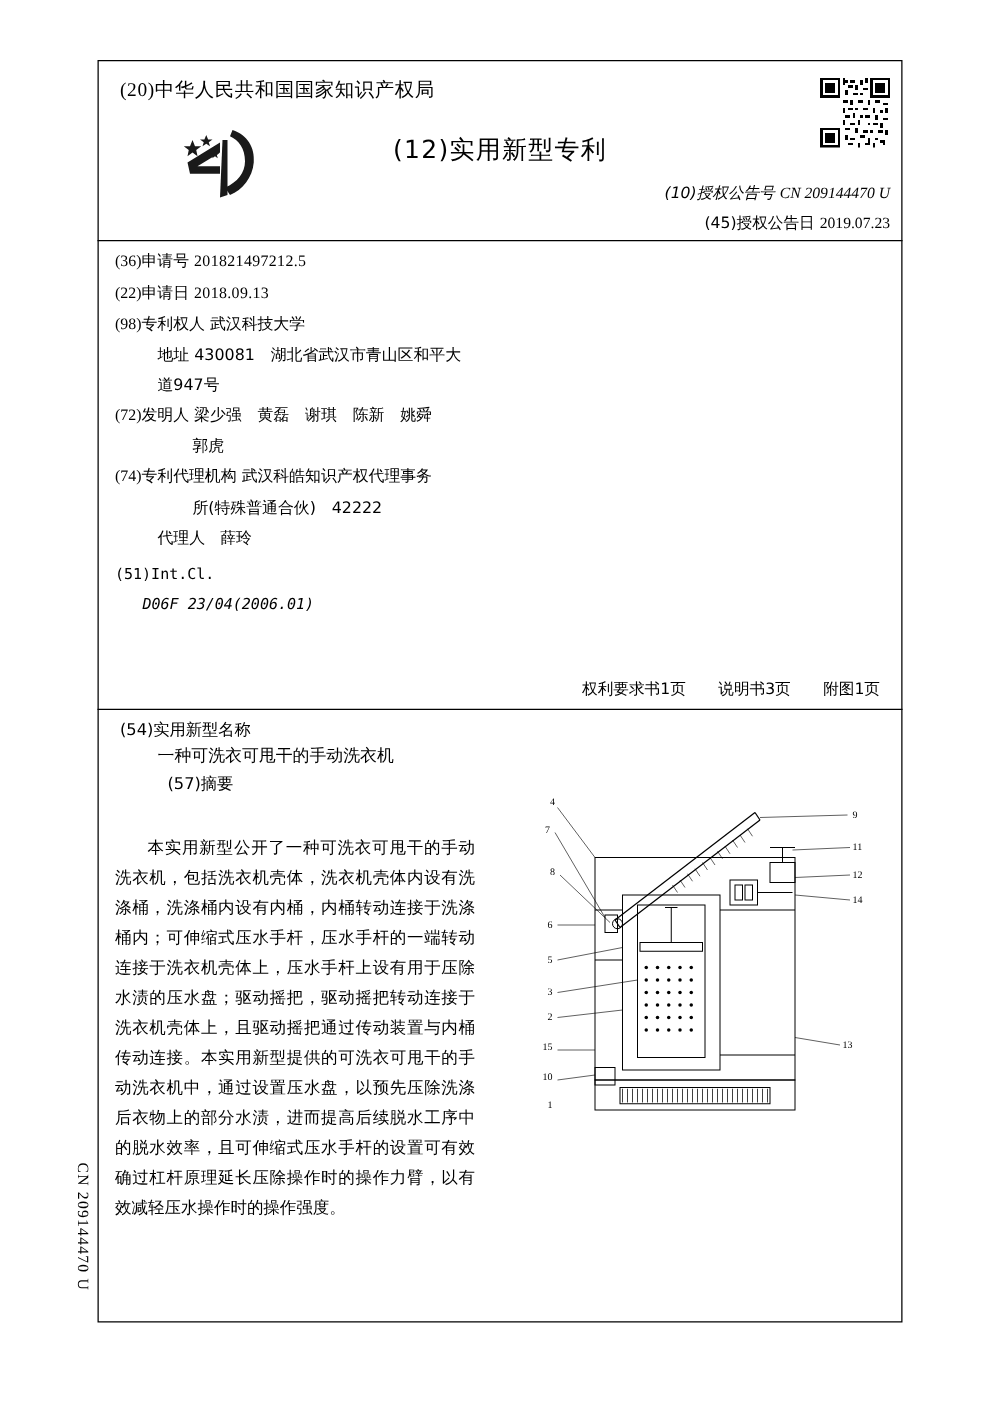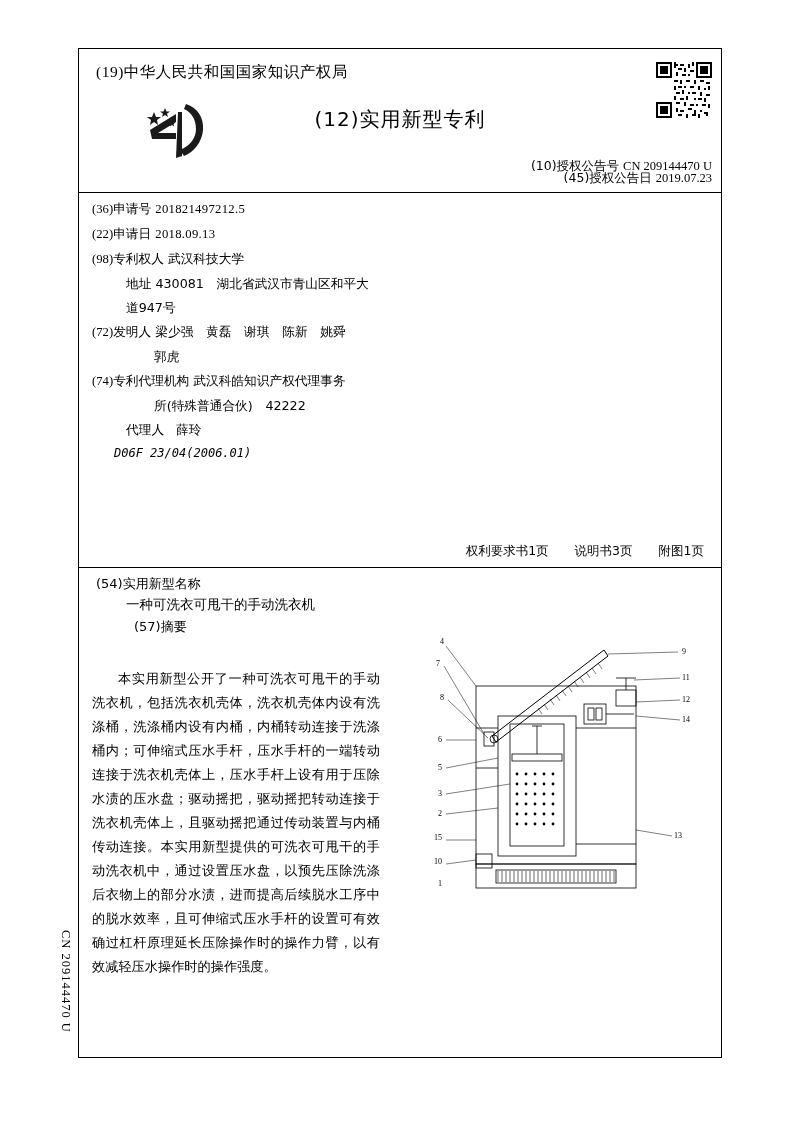--- a/index.html
+++ b/index.html
@@ -59,23 +59,24 @@
   .qr {
     position: absolute;
     right: 88px;
     top: 62px;
     width: 56px;
     height: 56px;
   }
   .pub-no {
     position: absolute;
     right: 88px;
-    top: 158px;
+    top: 146px;
     font-size: 12.5px;
     font-family: "DejaVu Sans", sans-serif;
+    font-style: italic;
   }
   .pub-date {
     position: absolute;
     right: 88px;
     top: 170px;
     font-size: 12.5px;
     text-align: left;
     font-family: "DejaVu Sans", sans-serif;
   }
   .pub-no .code, .pub-date .code {
@@ -192,21 +193,21 @@
   }
 </style>
 </head>
 <body>
 
 <div class="page">
 
   <div class="frame"></div>
 
   <div class="hdr-office">
-    <span class="num">(19)</span><span>中华人民共和国国家知识产权局</span>
+    <span class="num">(20)</span><span>中华人民共和国国家知识产权局</span>
   </div>
 
   <div class="emblem">
     <svg width="90" height="62" viewBox="0 0 90 62">
       <path d="M46 4 C58 8 64 18 63 30 C62 42 54 52 44 56 L40 50 C50 46 56 38 56 29 C56 19 51 12 44 9 Z" fill="#1a1a1a"></path>
       <path d="M38 12 L42 12 L42 56 L36 58 Z" fill="#1a1a1a"></path>
       <path d="M10 30 L36 14 L36 22 L18 33 L36 33 L36 39 L12 39 Z" fill="#1a1a1a"></path>
       <polygon points="14,12 16,17 21,17 17,20 18,25 14,22 10,25 11,20 7,17 12,17" fill="#1a1a1a"></polygon>
       <polygon points="25,8 26.5,11.5 30,11.5 27,13.7 28,17 25,15 22,17 23,13.7 20,11.5 23.5,11.5" fill="#1a1a1a"></polygon>
       <polygon points="32,20 33,22.5 35.5,22.5 33.5,24 34.2,26.5 32,25 29.8,26.5 30.5,24 28.5,22.5 31,22.5" fill="#1a1a1a"></polygon>
@@ -329,20 +330,23 @@
       <span class="tag">(74)专利代理机构</span>
       <span>武汉科皓知识产权代理事务</span>
     </div>
     <div class="bib-row bib-ind2">
       <span>所(特殊普通合伙)　42222</span>
     </div>
     <div class="bib-row bib-ind">
       <span>代理人</span>
       <span style="padding-left:8px">薛玲</span>
     </div>
+    <div class="bib-row" style="margin-top:8px">
+      <span class="intcl">(51)Int.Cl.</span>
+    </div>
     <div class="intcl-line">D06F 23/04(2006.01)</div>
   </div>
 
   <div class="counts">
     <span>权利要求书1页</span>
     <span>说明书3页</span>
     <span>附图1页</span>
   </div>
 
   <div class="rule2"></div>

